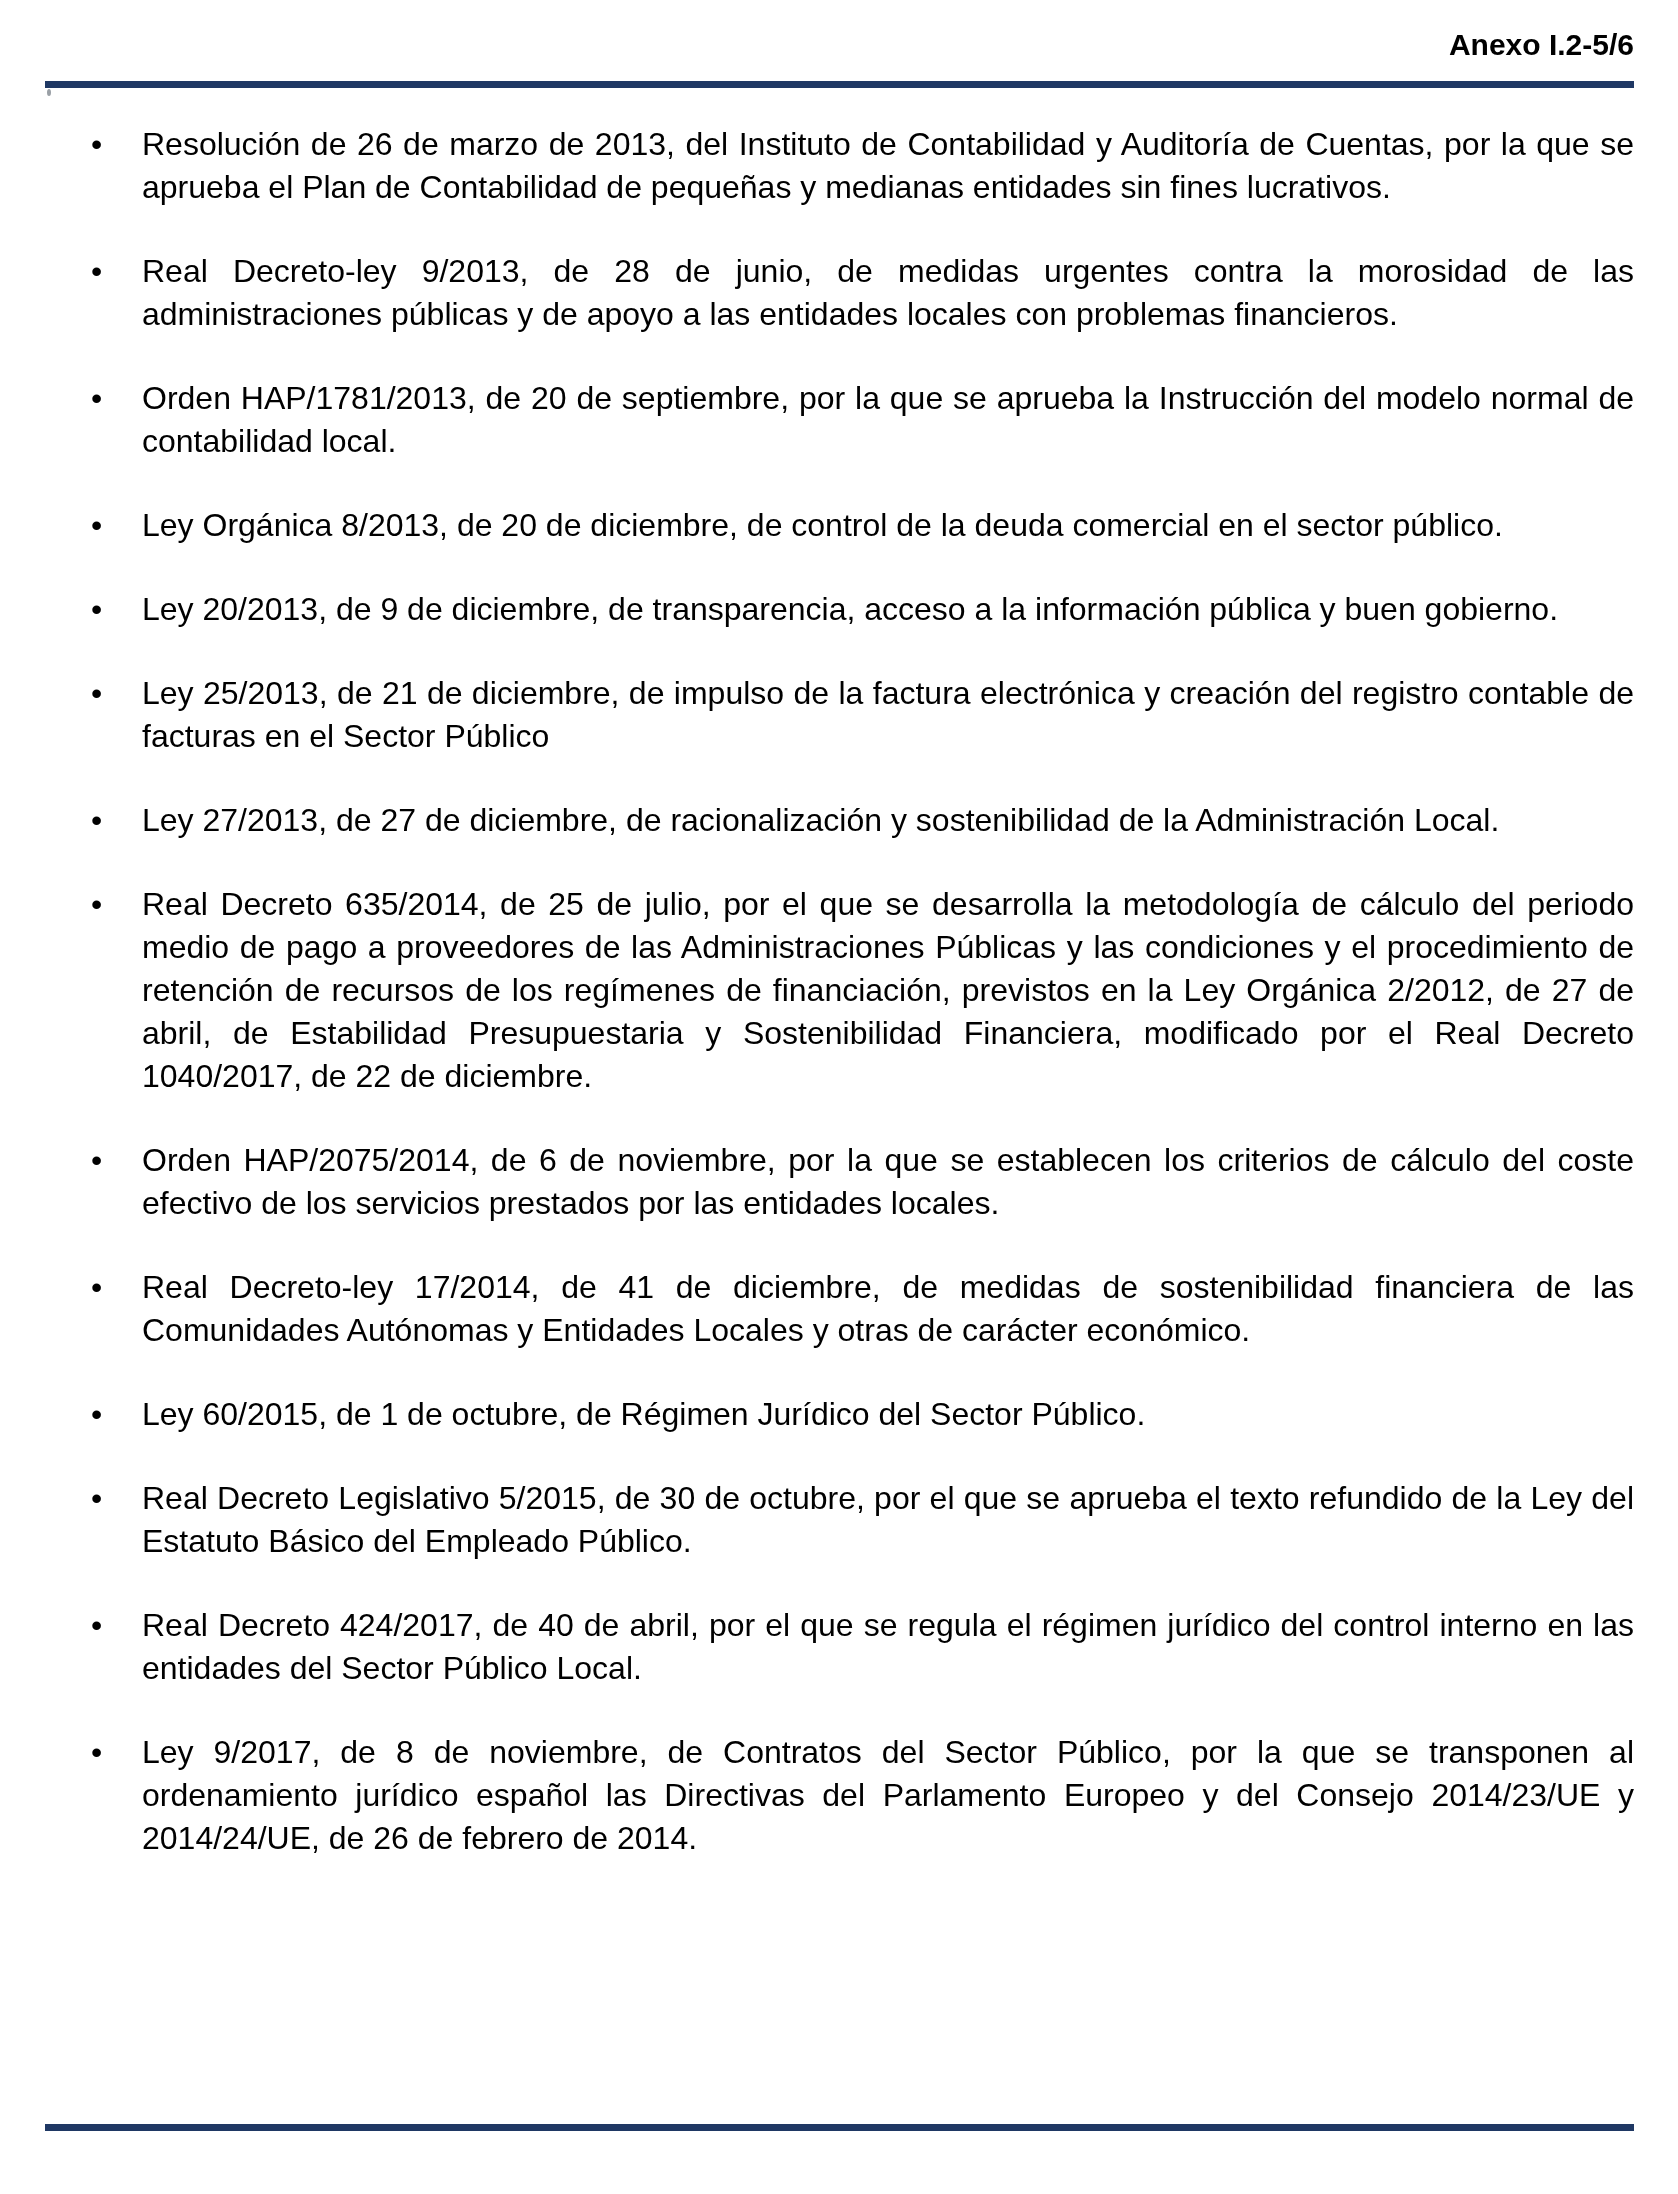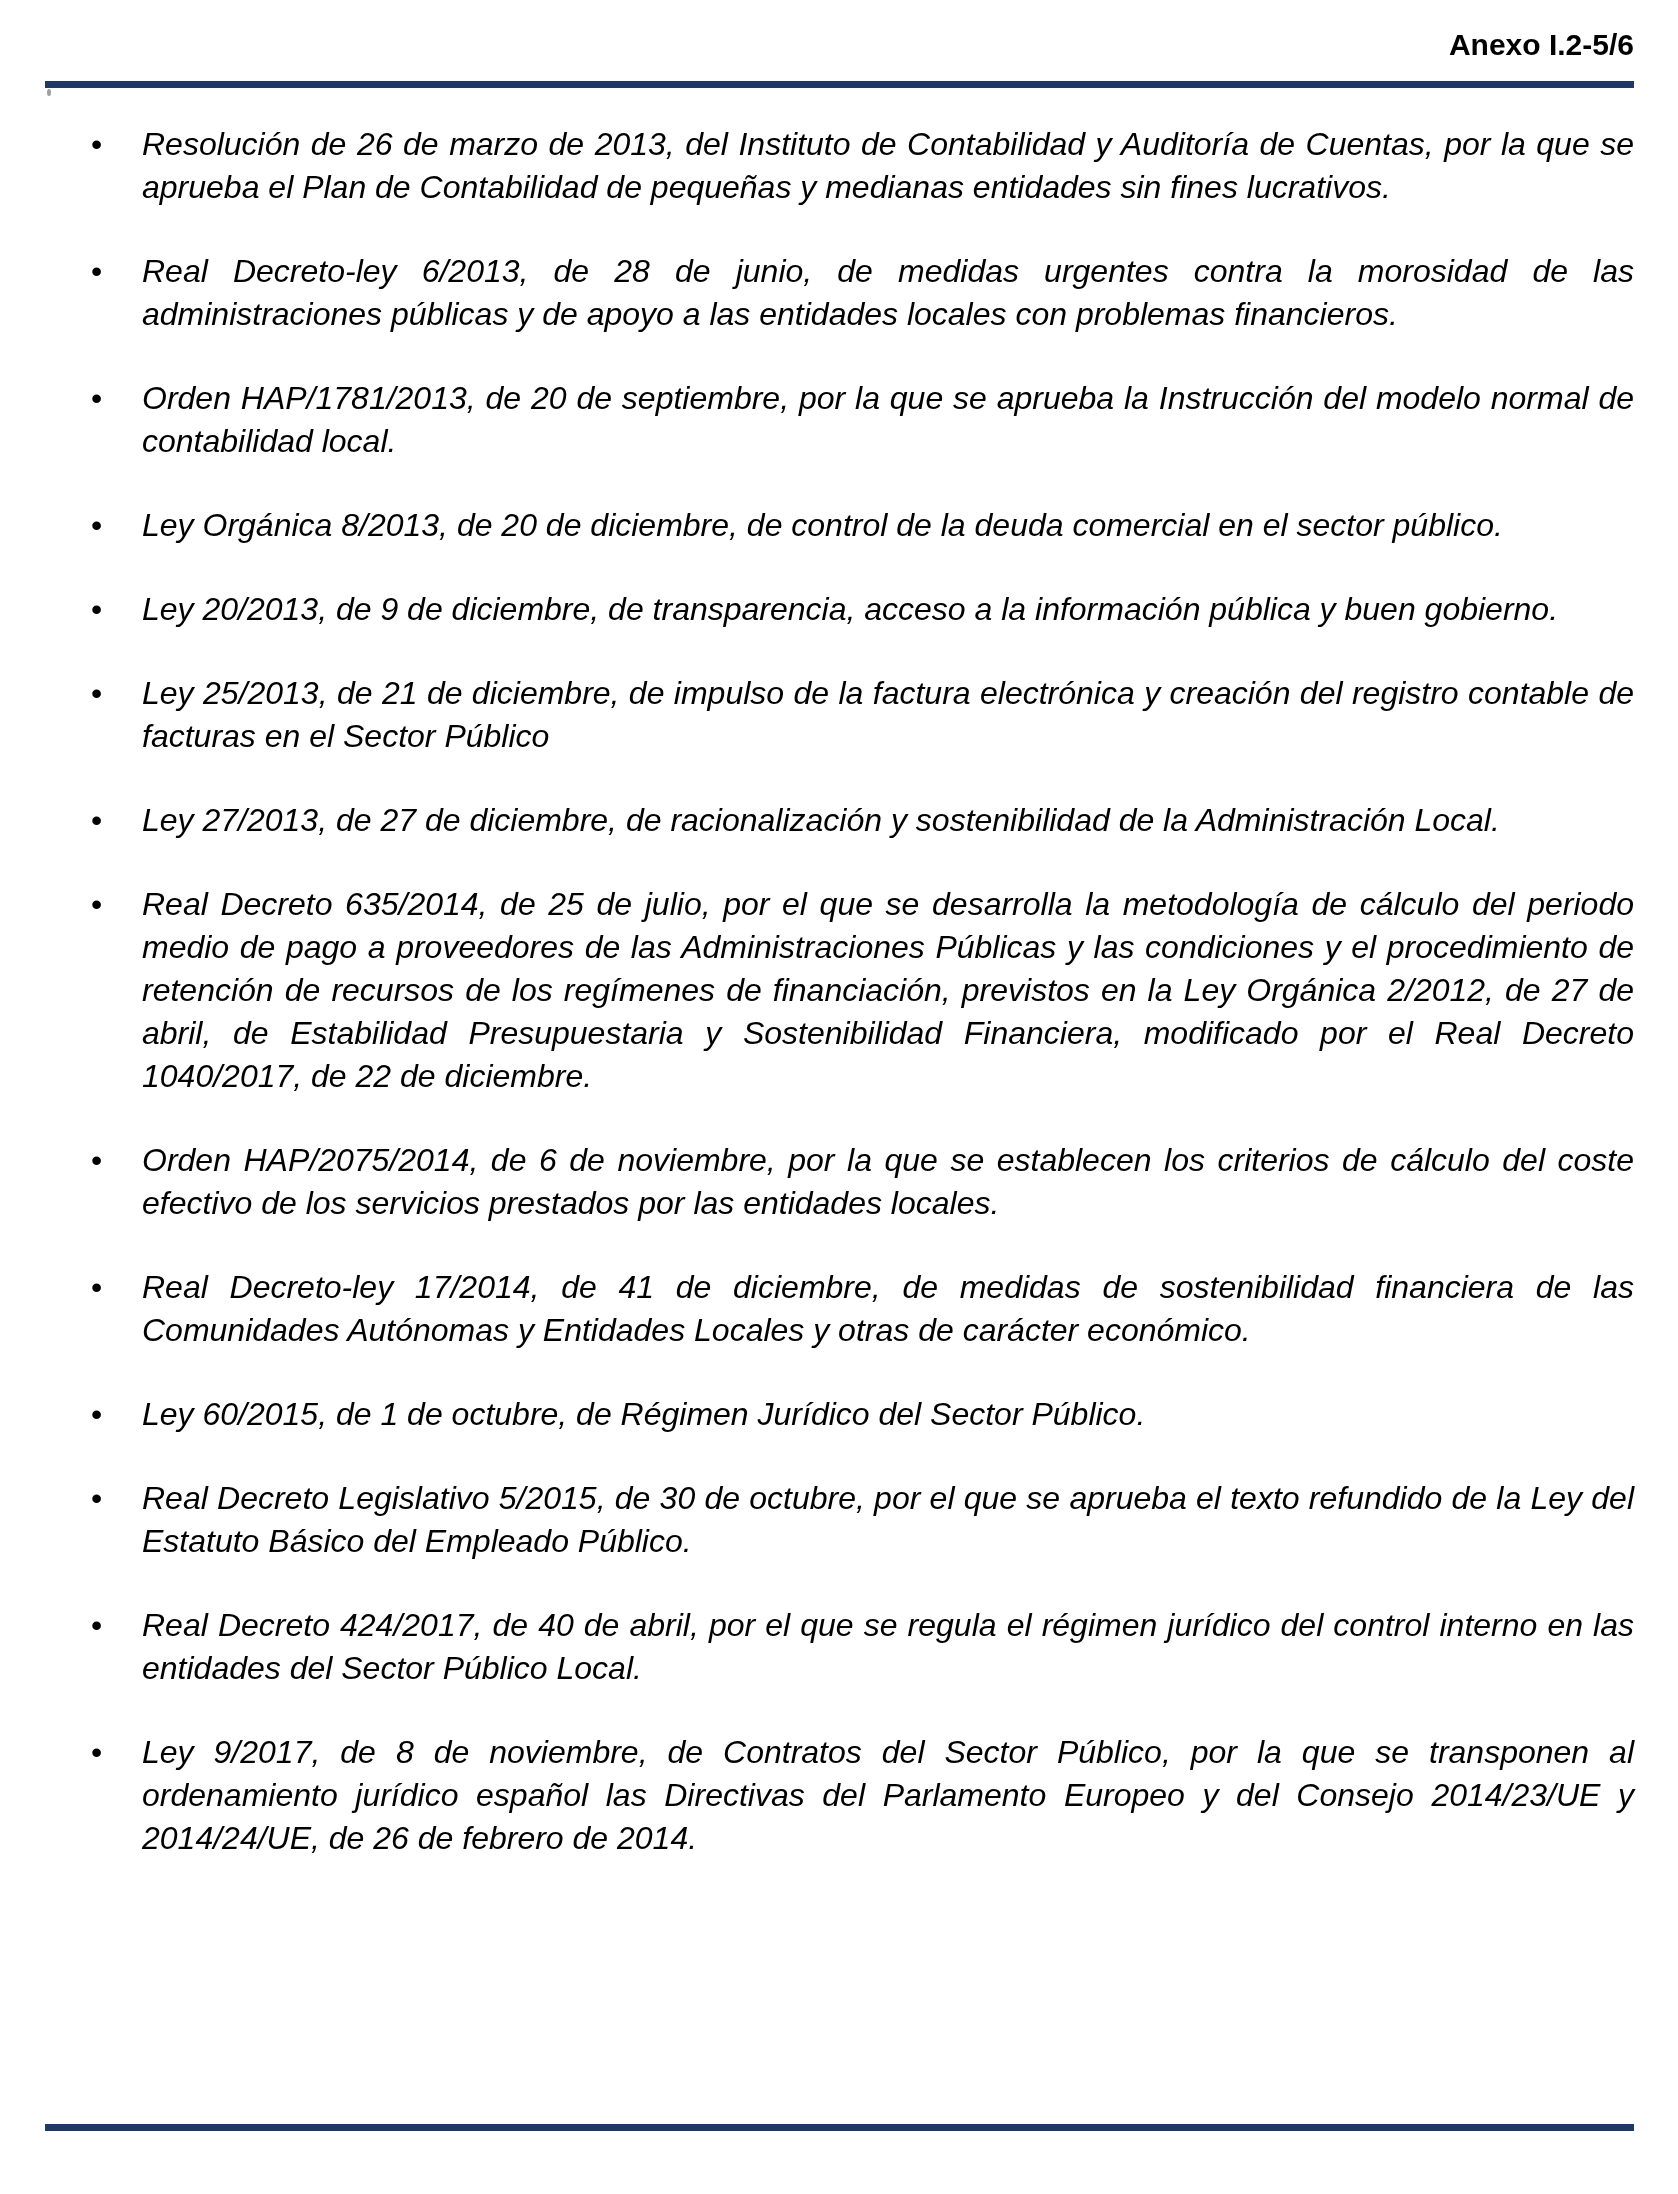--- a/index.html
+++ b/index.html
@@ -68,21 +68,20 @@
     margin-bottom: 0;
   }
   .bullet {
     flex: 0 0 97px;
     box-sizing: border-box;
     padding-left: 46px;
   }
   .item-text {
     flex: 1;
     text-align: justify;
-    font-style: italic;
   }
 </style>
 </head>
 <body>
 
 <div class="page">
 
   <div class="header">
     <span>Anexo I.2-5/6</span>
   </div>
@@ -91,21 +90,21 @@
 
   <div class="artifact"></div>
 
   <ul class="reg-list">
     <li class="reg-item">
       <span class="bullet">•</span>
       <span class="item-text">Resolución de 26 de marzo de 2013, del Instituto de Contabilidad y Auditoría de Cuentas, por la que se aprueba el Plan de Contabilidad de pequeñas y medianas entidades sin fines lucrativos.</span>
     </li>
     <li class="reg-item">
       <span class="bullet">•</span>
-      <span class="item-text">Real Decreto-ley 6/2013, de 28 de junio, de medidas urgentes contra la morosidad de las administraciones públicas y de apoyo a las entidades locales con problemas financieros.</span>
+      <span class="item-text">Real Decreto-ley 9/2013, de 28 de junio, de medidas urgentes contra la morosidad de las administraciones públicas y de apoyo a las entidades locales con problemas financieros.</span>
     </li>
     <li class="reg-item">
       <span class="bullet">•</span>
       <span class="item-text">Orden HAP/1781/2013, de 20 de septiembre, por la que se aprueba la Instrucción del modelo normal de contabilidad local.</span>
     </li>
     <li class="reg-item">
       <span class="bullet">•</span>
       <span class="item-text">Ley Orgánica 8/2013, de 20 de diciembre, de control de la deuda comercial en el sector público.</span>
     </li>
     <li class="reg-item">

